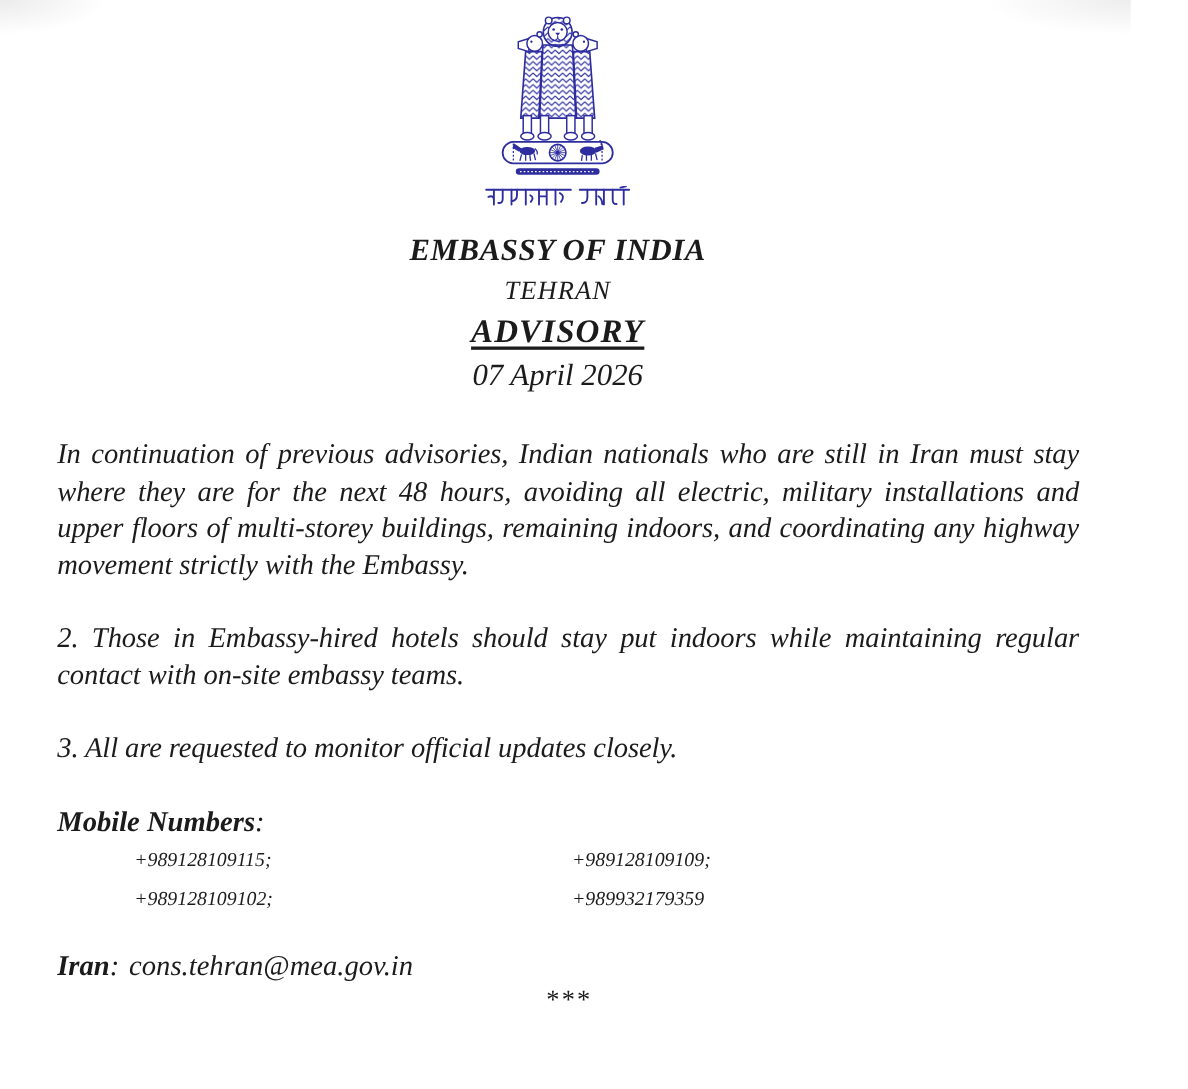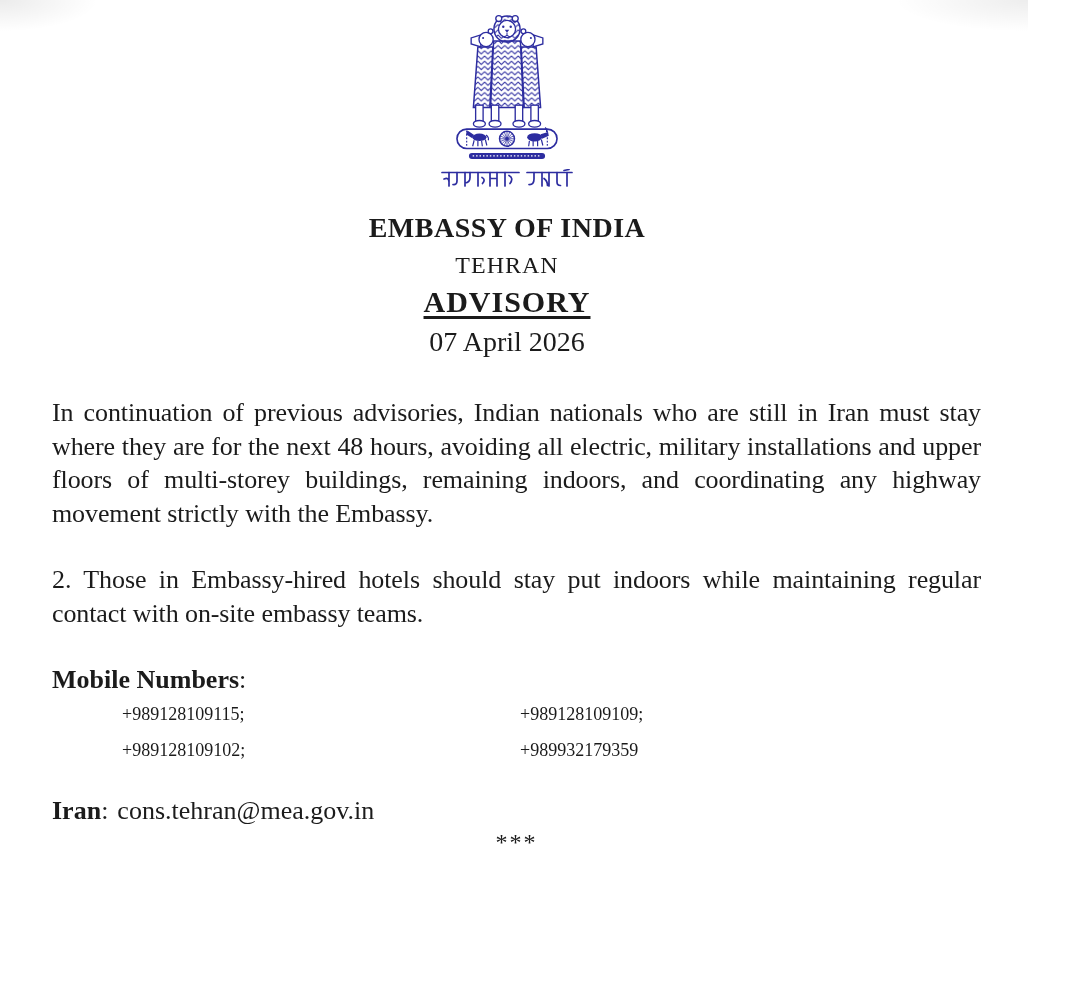--- a/index.html
+++ b/index.html
@@ -7,20 +7,21 @@
     width:1080px;height:990px;overflow:hidden;
     font-family:"Liberation Serif","DejaVu Serif",serif;
     color:#1b1b1b;
   }
   .page{
     width:1028px;height:990px;box-sizing:border-box;
     background:
       radial-gradient(140px 45px at 0% 0%, rgba(0,0,0,0.08), transparent 70%),
       radial-gradient(190px 45px at 100% 0%, rgba(0,0,0,0.07), transparent 70%),
       #ffffff;
+    font-style: italic;
   }
   
   .doc-header{width:1080px;text-align:center;position:relative;left:-33px;padding-top:8px;}
   .emblem-svg{color:#2d2da0;display:block;margin:0 auto;}
   .motto-svg{color:#2d2da0;display:block;margin:4px auto 0;}
   .visually-hidden{position:absolute;width:1px;height:1px;overflow:hidden;clip:rect(0 0 0 0);white-space:nowrap;}
   .org-title{font-size:28px;font-weight:bold;margin:20px 0 0;letter-spacing:.5px;line-height:34px;}
   .city{font-size:24px;margin-top:5px;letter-spacing:1px;line-height:30px;}
   .advisory-title{
     font-size:30px;font-weight:bold;margin-top:3px;letter-spacing:1px;line-height:38px;
@@ -134,20 +135,21 @@
     <h1 class="org-title">EMBASSY OF INDIA</h1>
     <div class="city">TEHRAN</div>
     <div class="advisory-title">ADVISORY</div>
     <div class="doc-date">07 April 2026</div>
   </header>
 
   <main class="doc-body">
 
     <p class="first">In continuation of previous advisories, Indian nationals who are still in Iran must stay where they are for the next 48 hours, avoiding all electric, military installations and upper floors of multi-storey buildings, remaining indoors, and coordinating any highway movement strictly with the Embassy.</p>
     <p>2. Those in Embassy-hired hotels should stay put indoors while maintaining regular contact with on-site embassy teams.</p>
+    <p>3. All are requested to monitor official updates closely.</p>
 
     <div class="mobile-heading">
       <span class="bold-label">Mobile Numbers</span><span>:</span>
     </div>
 
     <div class="numbers-grid">
       <span>+989128109115;</span>
       <span>+989128109109;</span>
       <span>+989128109102;</span>
       <span>+989932179359</span>

